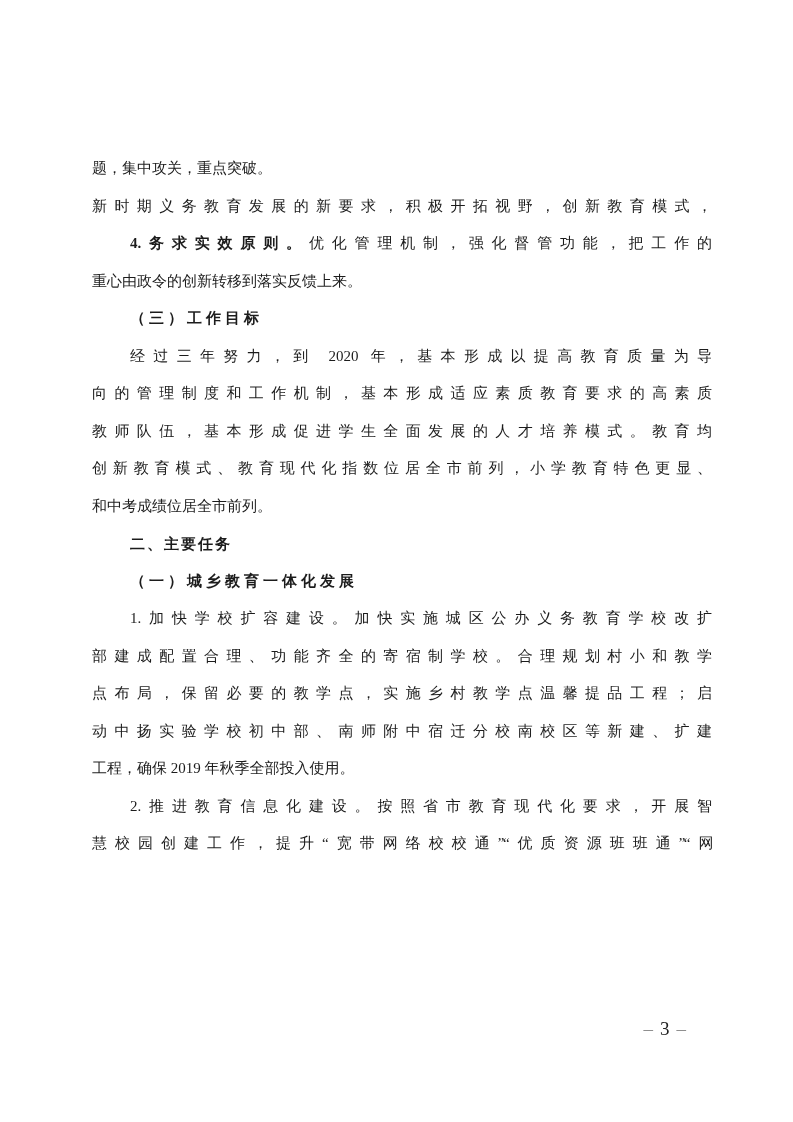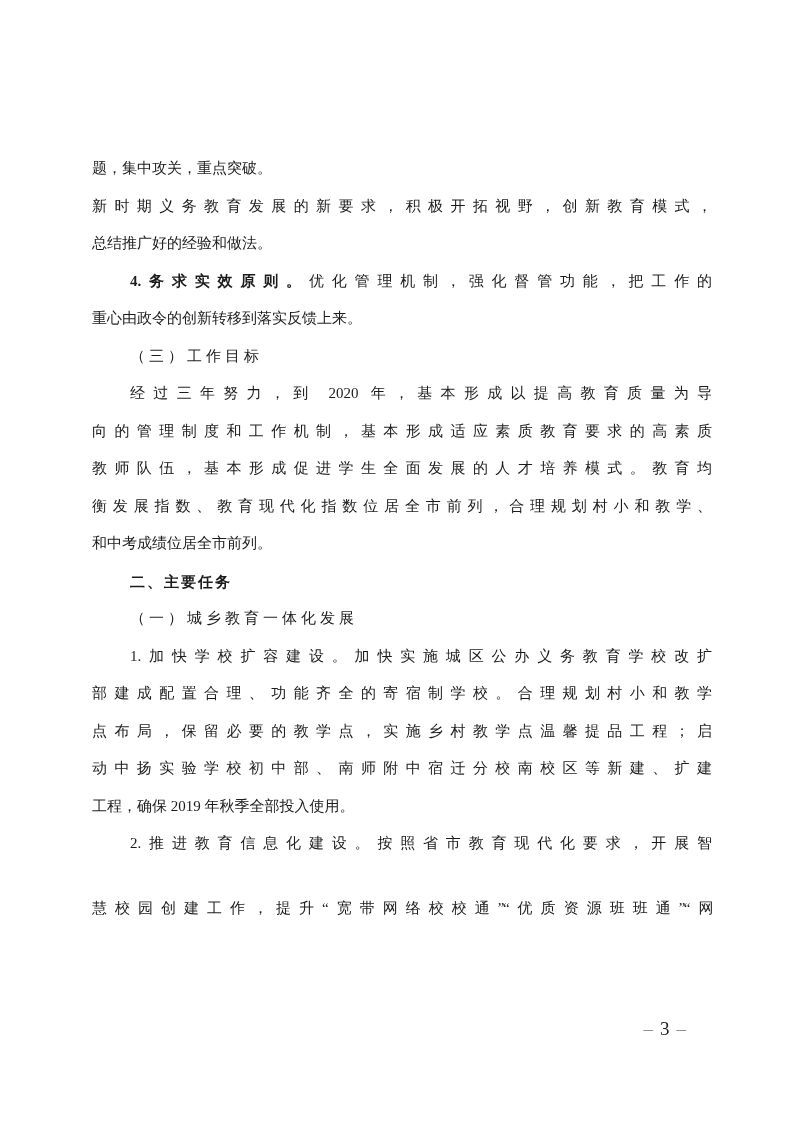--- a/index.html
+++ b/index.html
@@ -18,23 +18,23 @@
   .doc {
     position: absolute;
     left: 92px; top: 150px;
     width: 620px;
     font-size: 15px;
     line-height: 37.5px;
   }
   .line { text-align: left; }
   .j { text-align: justify; text-align-last: justify; }
   .ind { text-indent: 38px; }
-  .tight { letter-spacing: -1.5px; margin-top: 27px; }
+  .tight { letter-spacing: -1.5px; }
   .lead { font-weight: bold; }
-  .kai { letter-spacing: 4px; }
+  .kai { letter-spacing: 4px; font-weight: bold; }
   .hei {
     font-family: "Liberation Sans", "DejaVu Sans", sans-serif;
     font-weight: bold;
     letter-spacing: 2px;
   }
   .footer {
     position: absolute;
     top: 1016px; right: 100px;
     font-size: 19px;
     line-height: 26px;
@@ -47,32 +47,31 @@
 <body>
 
 <div class="page">
 
   <div class="doc">
 
     <div class="line">题，集中攻关，重点突破。</div>
 
 
     <div class="line j">新时期义务教育发展的新要求，积极开拓视野，创新教育模式，</div>
-    <div class="line">总结推广好的经验和做法。</div>
 
     <div class="line ind j"><span class="lead">4.务求实效原则。</span><span>优化管理机制，强化督管功能，把工作的</span></div>
 
     <div class="line">重心由政令的创新转移到落实反馈上来。</div>
 
     <div class="line ind kai">（三）工作目标</div>
 
     <div class="line ind j">经过三年努力，到 2020 年，基本形成以提高教育质量为导</div>
     <div class="line j">向的管理制度和工作机制，基本形成适应素质教育要求的高素质</div>
     <div class="line j">教师队伍，基本形成促进学生全面发展的人才培养模式。教育均</div>
-    <div class="line j">衡发展指数、教育现代化指数位居全市前列，合理规划村小和教学、</div>
+    <div class="line j">创新教育模式、教育现代化指数位居全市前列，小学教育特色更显、</div>
     <div class="line">和中考成绩位居全市前列。</div>
 
     <div class="line ind hei">二、主要任务</div>
 
     <div class="line ind kai">（一）城乡教育一体化发展</div>
 
     <div class="line ind j">1.加快学校扩容建设。加快实施城区公办义务教育学校改扩</div>
     <div class="line j">部建成配置合理、功能齐全的寄宿制学校。合理规划村小和教学</div>
     <div class="line j">点布局，保留必要的教学点，实施乡村教学点温馨提品工程；启</div>
     <div class="line j">动中扬实验学校初中部、南师附中宿迁分校南校区等新建、扩建</div>

